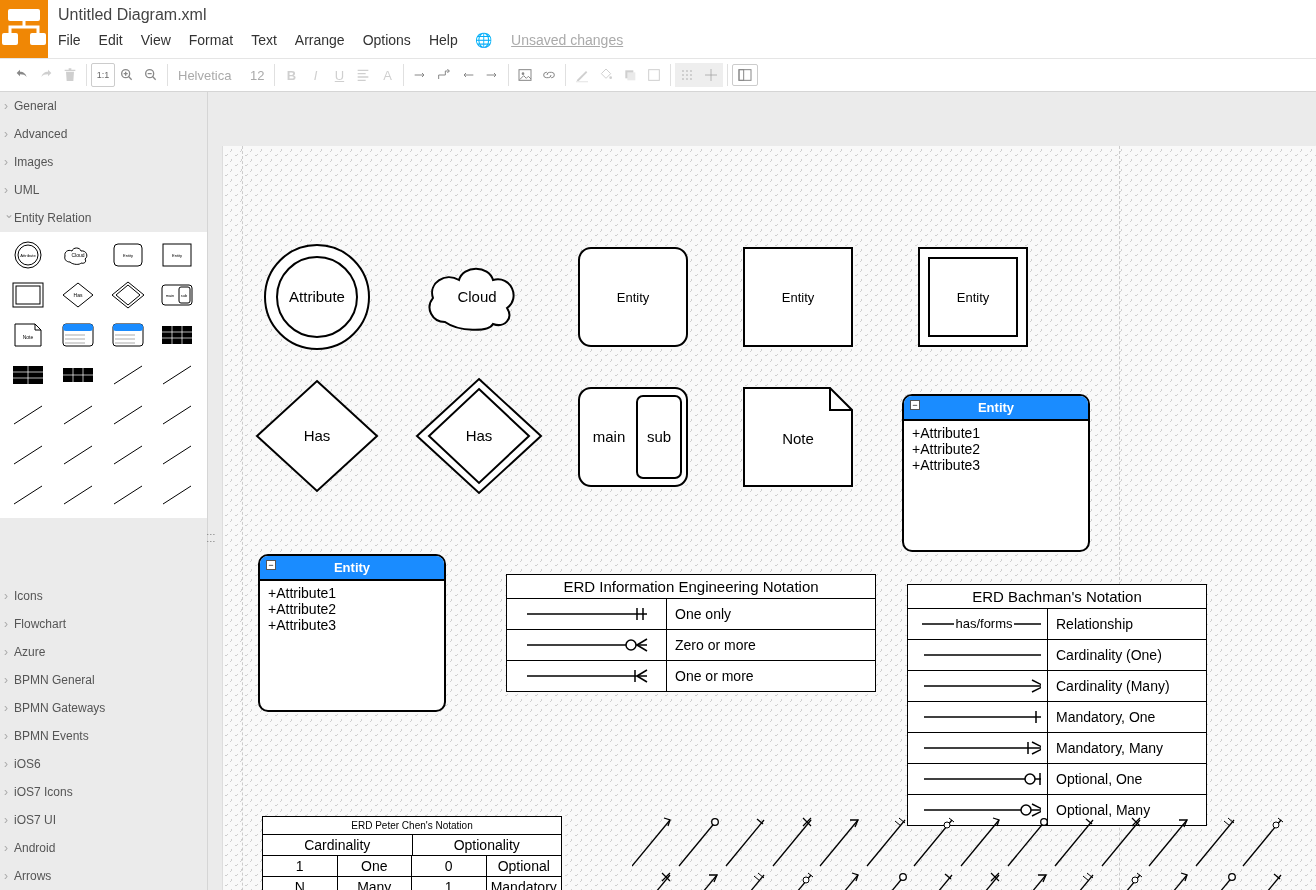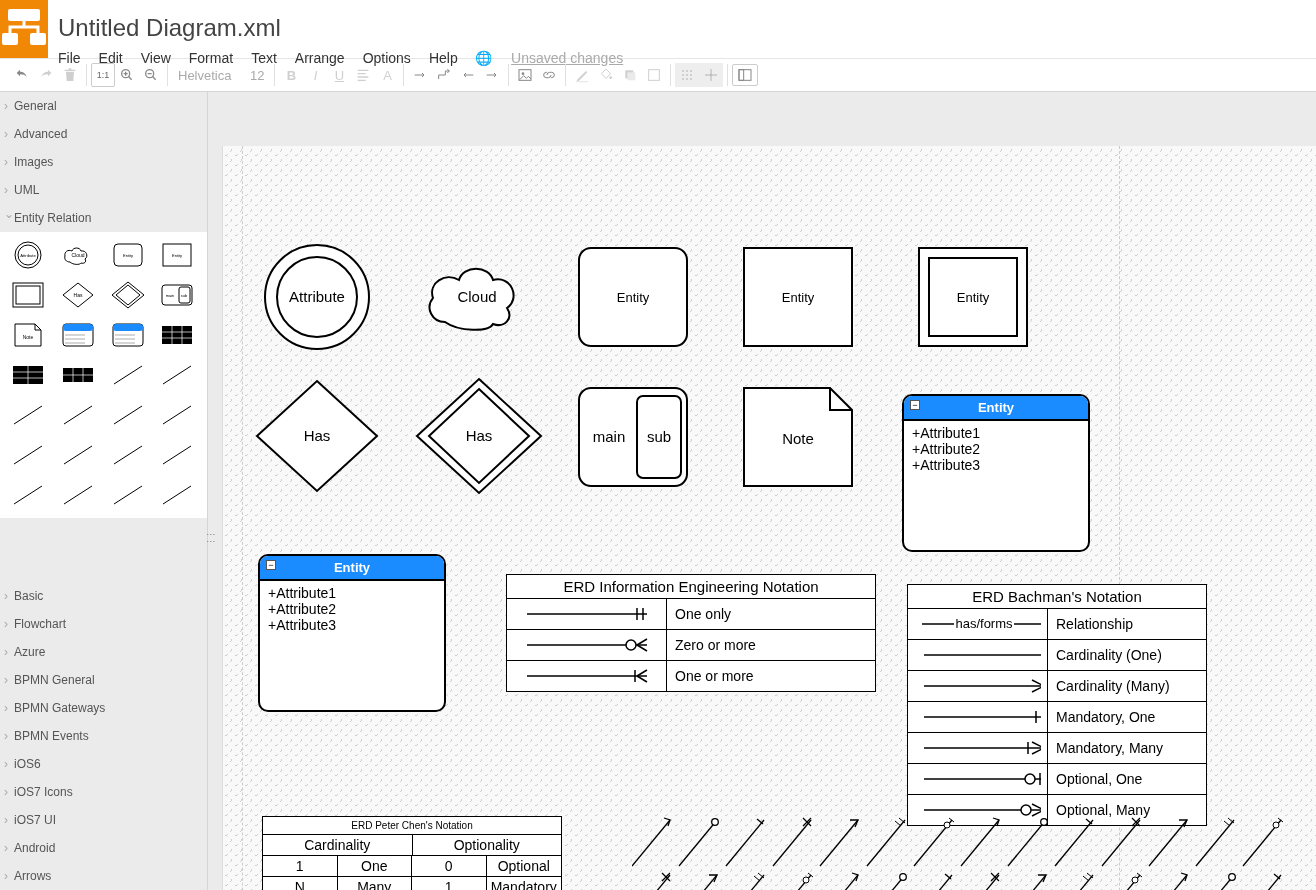--- a/index.html
+++ b/index.html
@@ -1,20 +1,20 @@
 <!DOCTYPE html>
 <html><head>
 <meta charset="utf-8">
 <style>
   * { box-sizing: border-box; margin: 0; padding: 0; }
   body { font-family: "Helvetica Neue", Helvetica, Arial, sans-serif; font-size: 13px; background: #ebebeb; overflow: hidden; width: 1316px; height: 890px; }
   .top-strip { display: flex; align-items: flex-start; background: #fff; height: 58px; }
   .logo { width: 48px; height: 58px; background: #f08705; display:flex; align-items:center; justify-content:center; }
   .titlebar { flex: 1; display:flex; flex-direction:column; padding-left: 10px; }
-  .title { font-size: 24px; color:#444; margin-top: 14px; }
+  .title { font-size: 16px; color:#444; margin-top: 6px; }
   .menu { display:flex; gap:18px; margin-top: 8px; color:#333; font-size:14px; }
   .menu span { cursor:pointer; }
   .unsaved { color:#aaa;text-decoration:underline; }
   .toolbar { height: 34px; background:#fff; border-top:1px solid #e5e5e5; border-bottom:1px solid #d5d5d5; display:flex; align-items:center; padding:0 10px; }
   .tb-sep { width:1px; height:22px; background:#e0e0e0; margin:0 4px; }
   .tb-btn { width:24px; height:24px; display:flex; align-items:center; justify-content:center; color:#666; cursor:pointer; }
   .tb-btn svg { width:16px; height:16px; }
   .tb-text { color:#aaa; font-size:13px; padding:0 6px; cursor:pointer; min-width:60px; }
   .main { display:flex; height: calc(890px - 58px - 34px); }
   .sidebar { width:208px; background:#ebebeb; border-right:1px solid #d5d5d5; overflow-y:auto; display:flex; flex-direction:column; }
@@ -370,21 +370,21 @@
           </svg>
         </div>
       <div class="cell">
           <svg viewBox="0 0 40 30">
             <line x1="6" y1="24" x2="34" y2="6" stroke="#000"></line>
           </svg>
         </div>
     </div>
 
     <div class="filler"></div>
-    <div class="section-header">Basic</div>
+    <div class="section-header">Icons</div>
     <div class="section-header">Flowchart</div>
     <div class="section-header">Azure</div>
     <div class="section-header">BPMN General</div>
     <div class="section-header">BPMN Gateways</div>
     <div class="section-header">BPMN Events</div>
     <div class="section-header">iOS6</div>
     <div class="section-header">iOS7 Icons</div>
     <div class="section-header">iOS7 UI</div>
     <div class="section-header">Android</div>
     <div class="section-header">Arrows</div>

